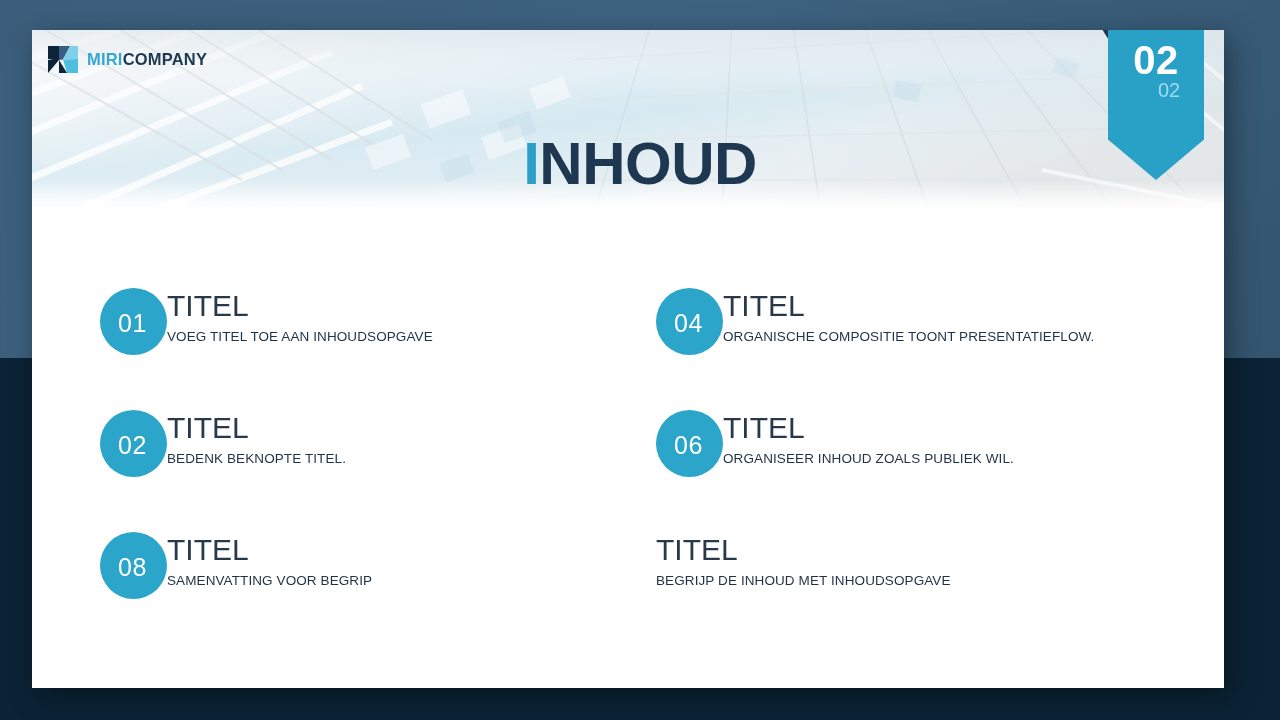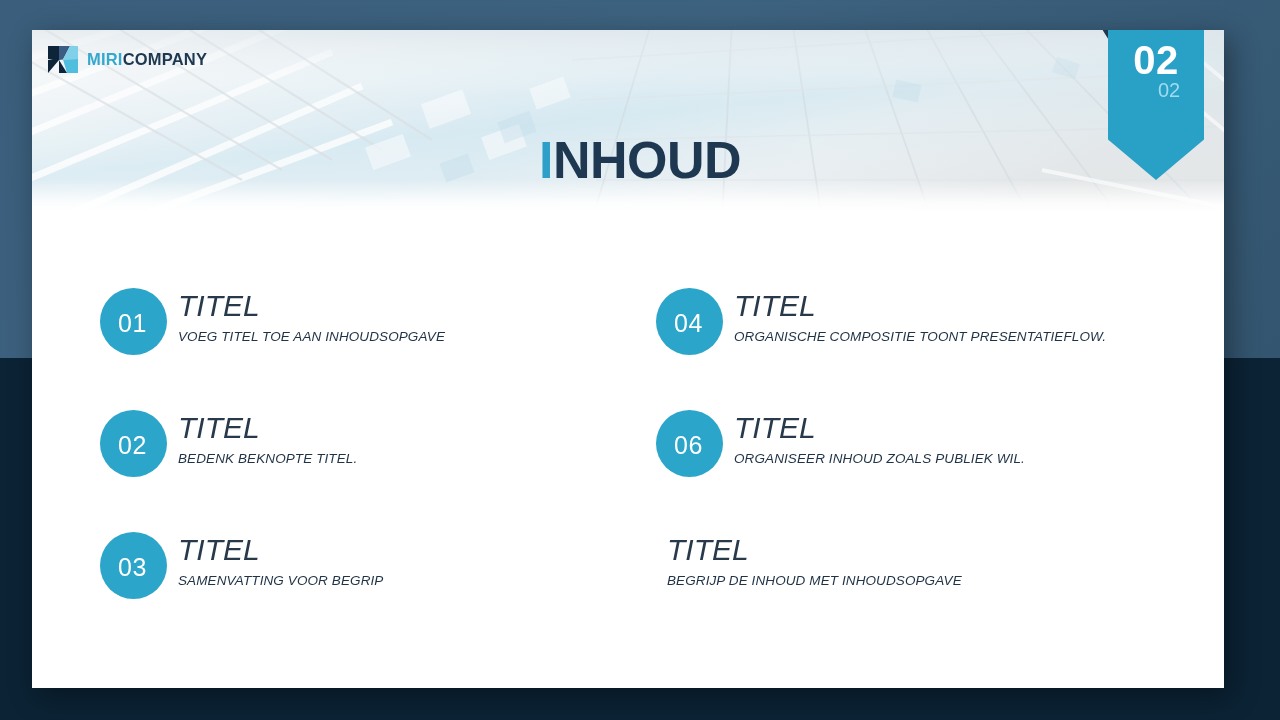--- a/index.html
+++ b/index.html
@@ -48,21 +48,21 @@
     z-index:6;
   }
   .logo-mark { width:30px; height:27px; display:block; }
   .logo-text { font-size:16.5px; font-weight:bold; letter-spacing:0.2px; line-height:1; }
   .logo-text .t1 { color:#35a8d0; }
   .logo-text .t2 { color:#1d3850; }
   
   .slide-title {
     position:absolute; left:0; top:104px; width:1216px;
     text-align:center;
-    font-size:52px; font-weight:bold; letter-spacing:-0.5px;
+    font-size:60px; font-weight:bold; letter-spacing:-0.5px;
     line-height:1;
     z-index:5;
   }
   .slide-title .first { color:#2e9fc9; }
   .slide-title .rest { color:#1d3850; }
   
   .ribbon-fold {
     position:absolute; left:1063px; top:-12px; width:44px; height:28px;
     background:#1d3850;
     clip-path:polygon(0 0, 100% 0, 100% 100%, 40% 100%);
@@ -102,21 +102,21 @@
     background:#2ba5c9;
     flex:0 0 67px;
     position:relative;
     display:flex; align-items:center; justify-content:center;
   }
   .badge-circle span {
     color:#ffffff; font-size:25px; line-height:1;
     position:relative; top:2px; left:-1px;
     letter-spacing:0.5px;
   }
-  .item-text { margin-left:11px; padding-top:2px;font-style:italic; }
+  .item-text { padding-top:2px; }
   .item-title {
     color:#27394b; font-size:30px; line-height:1.05; letter-spacing:0px;
   }
   .item-desc {
     color:#1f3246; font-size:13.5px; line-height:1.2; margin-top:7px;
     letter-spacing:0.1px; white-space:nowrap;
   }
 </style>
 </head>
 <body>
@@ -262,21 +262,21 @@
           <span>06</span>
         </div>
         <div class="item-text">
           <div class="item-title">TITEL</div>
           <div class="item-desc">ORGANISEER INHOUD ZOALS PUBLIEK WIL.</div>
         </div>
       </div>
 
       <div class="item">
         <div class="badge-circle">
-          <span>03</span>
+          <span>08</span>
         </div>
         <div class="item-text">
           <div class="item-title">TITEL</div>
           <div class="item-desc">SAMENVATTING VOOR BEGRIP</div>
         </div>
       </div>
 
       <div class="item">
         <div class="item-text">
           <div class="item-title">TITEL</div>

